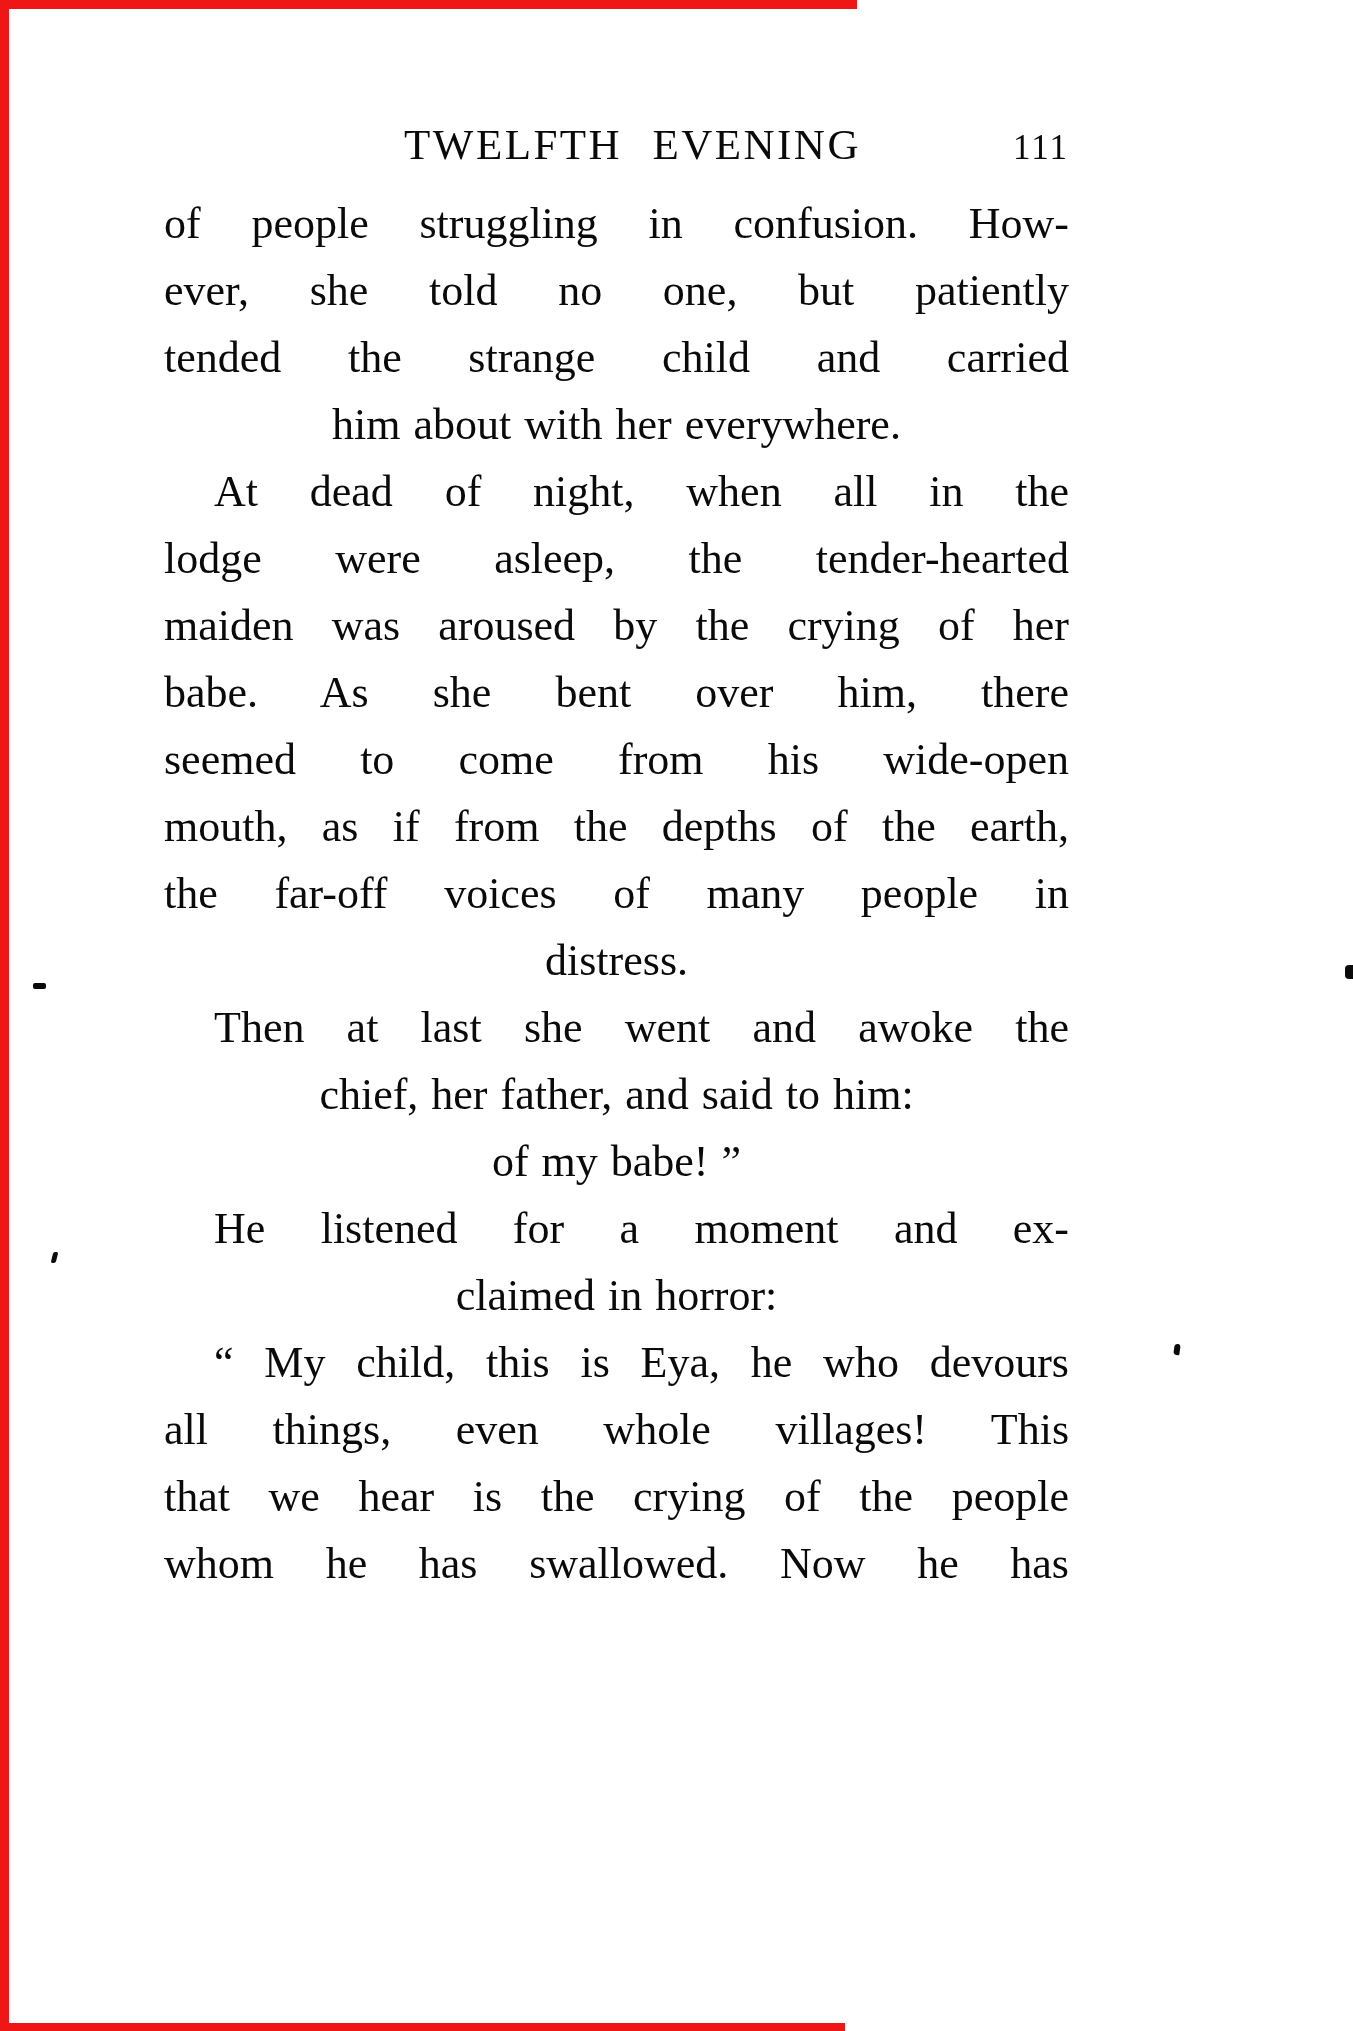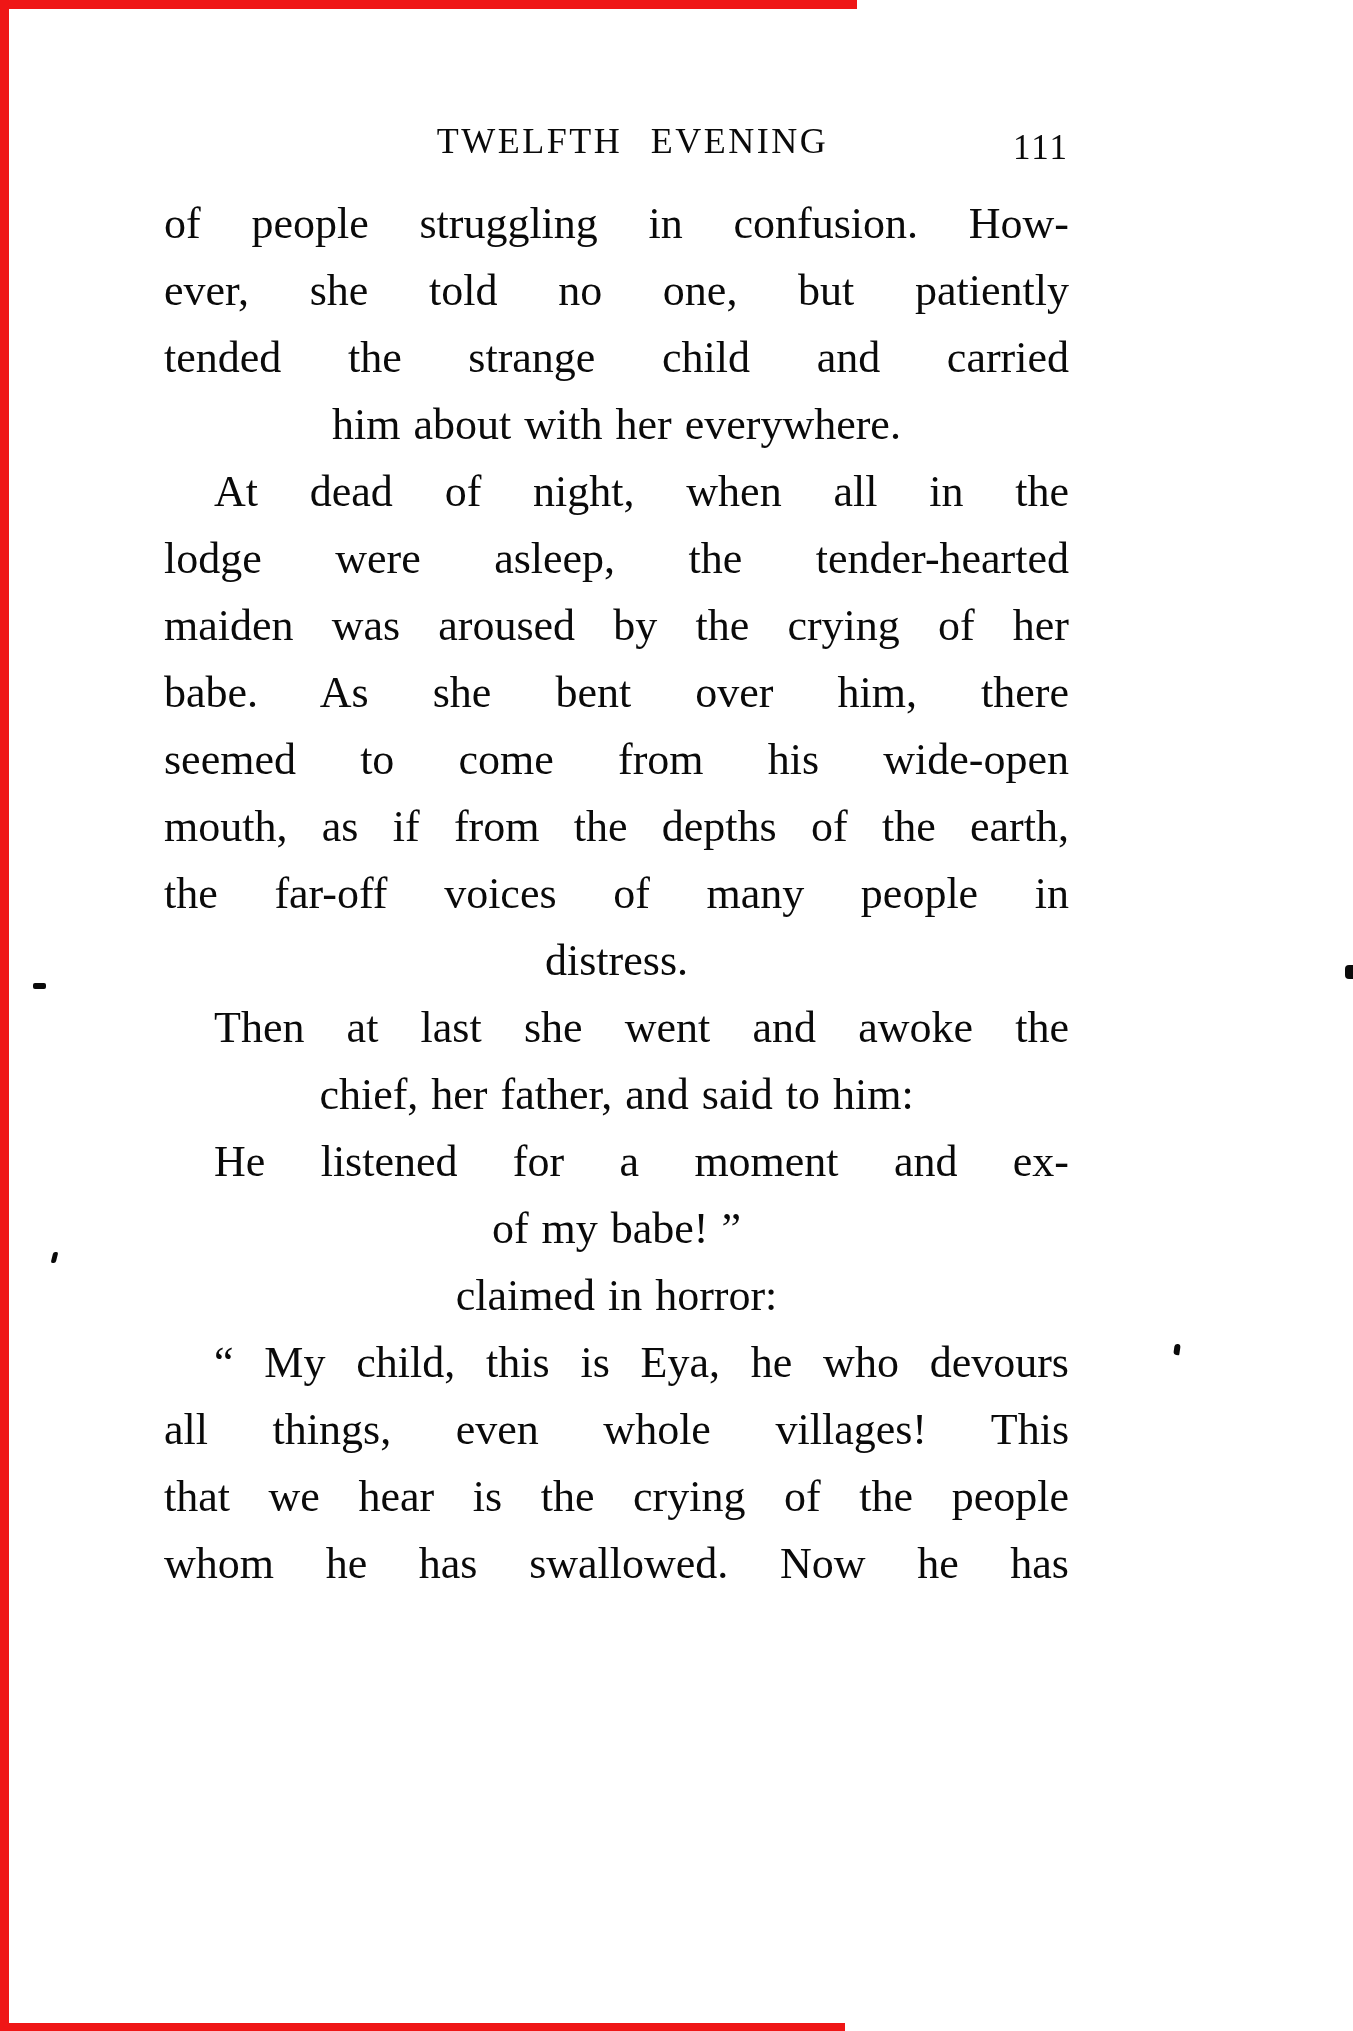--- a/index.html
+++ b/index.html
@@ -39,21 +39,21 @@
   
   .running-head {
     position: absolute;
     left: 180px; top: 120px;
     width: 905px; height: 48px;
   }
   .head-title {
     position: absolute;
     left: 0; right: 0;
     text-align: center;
-    font-size: 36px;
+    font-size: 43px;
     letter-spacing: 2.5px;
     word-spacing: 17px;
     white-space: nowrap;
   }
   .head-page-number {
     position: absolute;
     right: 16px; top: 8px;
     font-size: 35px;
     letter-spacing: 2px;
   }
@@ -111,22 +111,22 @@
   <div class="line j ind">At dead of night, when all in the</div>
   <div class="line j">lodge were asleep, the tender-hearted</div>
   <div class="line j">maiden was aroused by the crying of her</div>
   <div class="line j">babe. As she bent over him, there</div>
   <div class="line j">seemed to come from his wide-open</div>
   <div class="line j">mouth, as if from the depths of the earth,</div>
   <div class="line j">the far-off voices of many people in</div>
   <div class="line">distress.</div>
   <div class="line j ind">Then at last she went and awoke the</div>
   <div class="line">chief, her father, and said to him:</div>
+  <div class="line">of my babe! ”</div>
   <div class="line j ind">He listened for a moment and ex-</div>
-  <div class="line">of my babe! ”</div>
   <div class="line">claimed in horror:</div>
   <div class="line j ind">“ My child, this is Eya, he who devours</div>
   <div class="line j">all things, even whole villages! This</div>
   <div class="line j">that we hear is the crying of the people</div>
   <div class="line j">whom he has swallowed. Now he has</div>
 </div>
 
 <div class="ink-mark mark-a"></div>
 <div class="ink-mark mark-b"></div>
 <div class="ink-mark mark-c"></div>

